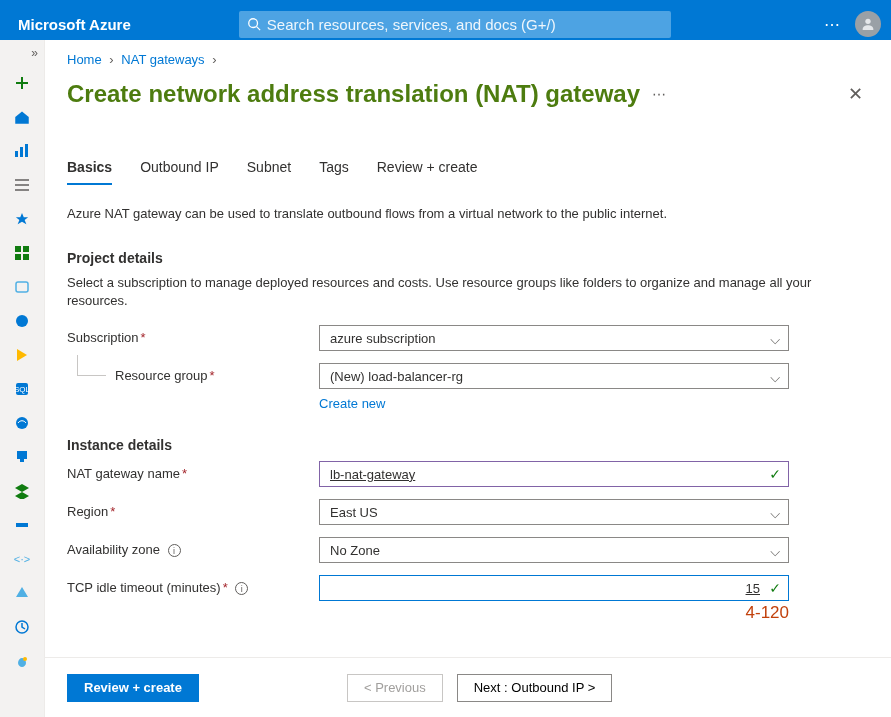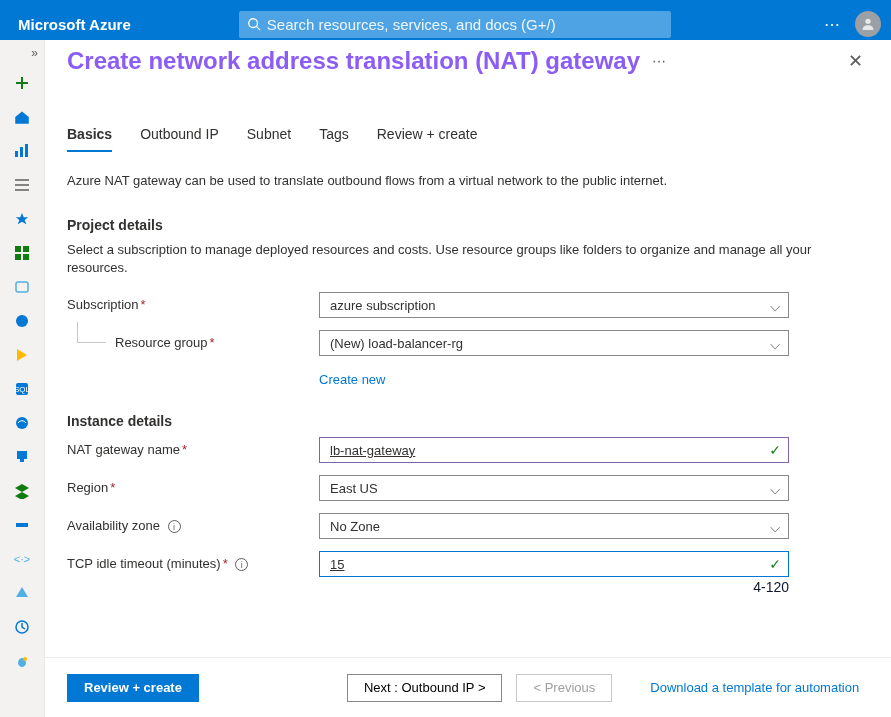--- a/index.html
+++ b/index.html
@@ -17,21 +17,21 @@
   .avatar svg { width: 16px; height: 16px; fill: #e5e7ea; }
   .shell { display: flex; height: calc(717px - 40px); }
   .sidebar { width: 45px; background: #f3f2f1; border-right: 1px solid #edebe9; display: flex; flex-direction: column; align-items: center; padding-top: 6px; gap: 12px; }
   .sidebar .sb-item { width: 22px; height: 22px; display: flex; align-items: center; justify-content: center; cursor: pointer; }
   .chev { align-self: flex-end; margin-right: 6px; color: #605e5c; font-size: 12px; }
   .main { flex: 1; display: flex; flex-direction: column; position: relative; }
   .crumbs { padding: 12px 22px 6px 22px; font-size: 13px; color: #0078d4; }
   .crumbs a { color: #0078d4; text-decoration: none; }
   .crumbs .sep { color: #605e5c; margin: 0 4px; }
   .title-row { display: flex; align-items: center; padding: 4px 22px 14px 22px; }
-  .page-title { font-size: 24px; font-weight: 600; color: #8b5cf6; }
+  .page-title { font-size: 24px; font-weight: 600; color: #4d7c0f; }
   .title-dots { margin-left: 12px; color: #605e5c; font-size: 14px; letter-spacing: 1px; cursor: pointer; }
   .title-close { margin-left: auto; color: #605e5c; font-size: 18px; cursor: pointer; padding: 6px; }
   .content { padding: 0 22px 12px 22px; overflow-y: auto; flex: 1; }
   .tabs { display: flex; gap: 28px; border-bottom: 1px solid #ffffff; margin-top: 34px; }
   .tab { padding-bottom: 8px; cursor: pointer; font-size: 14px; color: #323130; }
   .tab.active { border-bottom: 2px solid #0078d4; font-weight: 600; }
   .intro { margin-top: 18px; line-height: 1.5; color: #323130; }
   .intro a { color: #0078d4; text-decoration: none; margin-left: 4px; display: inline-block; }
   .section-head { font-weight: 600; font-size: 14px; margin-top: 26px; margin-bottom: 8px; }
   .section-sub { color: #323130; line-height: 1.45; margin-bottom: 14px; }
@@ -40,23 +40,23 @@
   .label-col { width: 252px; padding-top: 5px; font-size: 13px; position: relative; }
   .label-col.ind { padding-left: 48px; }
   .req { color: #a4262c; margin-left: 2px; }
   .info-ic { display: inline-flex; width: 13px; height: 13px; border: 1px solid #605e5c; border-radius: 50%; align-items: center; justify-content: center; font-size: 9px; color: #605e5c; margin-left: 4px; vertical-align: middle; }
   .field-col { width: 470px; position: relative; }
   .select, .textbox { width: 100%; height: 26px; border: 1px solid #8a8886; background: #fff; padding: 0 28px 0 10px; font-size: 13px; color: #323130; font-family: inherit; display: flex; align-items: center; position: relative; }
   .select .chev-d { position: absolute; right: 8px; top: 6px; color: #605e5c; }
   .textbox { outline: none; text-decoration: underline; }
   .checkmark { position: absolute; right: 8px; top: 5px; color: #107c10; font-size: 14px; }
   .name-field { border: 1px solid #8163a7; }
-  .timeout-field { border: 1px solid #0078d4; }
-  .link-below { color: #0078d4; font-size: 13px; margin-top: 16px; cursor: pointer; display: inline-block; }
-  .range-hint { text-align: right; font-size: 14px; color: #0f172a; margin-top: 2px; }
+  .timeout-field { border: 1px solid #0078d4; text-align: right; }
+  .link-below { color: #0078d4; font-size: 13px; margin-top: 7px; cursor: pointer; display: inline-block; }
+  .range-hint { text-align: right; font-size: 17px; color: #c2410c; margin-top: 2px; }
   .footer { position: absolute; bottom: 0; left: 0; right: 0; height: 60px; border-top: 1px solid #edebe9; background: #fff; display: flex; align-items: center; padding: 0 22px; gap: 14px; }
   .btn { height: 28px; padding: 0 16px; font-size: 13px; border: 1px solid #8a8886; background: #fff; cursor: pointer; font-family: inherit; }
   .btn-primary { background: #0078d4; color: #fff; border-color: #0078d4; font-weight: 600; }
   .btn-disabled { color: #a19f9d; border-color: #c8c6c4; background: #fff; cursor: default; }
   .footer-link { margin-left: 24px; color: #0078d4; text-decoration: none; font-size: 13px; }
 </style>
 </head>
 <body>
 
 <div class="top-header">
@@ -182,20 +182,26 @@
       </div>
     <div class="sb-item">
         <svg width="16" height="16" viewBox="0 0 16 16">
           <path d="M4 10c0-3 2-5 4-5s4 2 4 5c0 2-2 4-4 4s-4-2-4-4z" fill="#50b0e4"></path>
           <circle cx="11" cy="6" r="2" fill="#ffb900"></circle>
         </svg>
       </div>
   </div>
 
   <div class="main">
+    <div class="crumbs">
+      <a href="#">Home</a>
+      <span class="sep">›</span>
+      <a href="#">NAT gateways</a>
+      <span class="sep">›</span>
+    </div>
 
     <div class="title-row">
       <h1 class="page-title">Create network address translation (NAT) gateway</h1>
       <span class="title-dots">⋯</span>
       <span class="title-close">✕</span>
     </div>
 
     <div class="content">
       <div class="tabs">
         <div class="tab active">Basics</div>
@@ -284,18 +290,17 @@
           <span class="checkmark">✓</span>
           <div class="range-hint">4-120</div>
         </div>
       </div>
 
     </div>
 
     <div class="footer">
       <button class="btn btn-primary">Review + create</button>
       <div style="width:120px"></div>
+      <button class="btn btn-disabled">&lt; Previous</button>
       <button class="btn">Next : Outbound IP &gt;</button>
-      <button class="btn btn-disabled">&lt; Previous</button>
-      <a href="#" class="footer-link">Download a template for automation</a>
     </div>
   </div>
 </div>
 
 </body></html>

